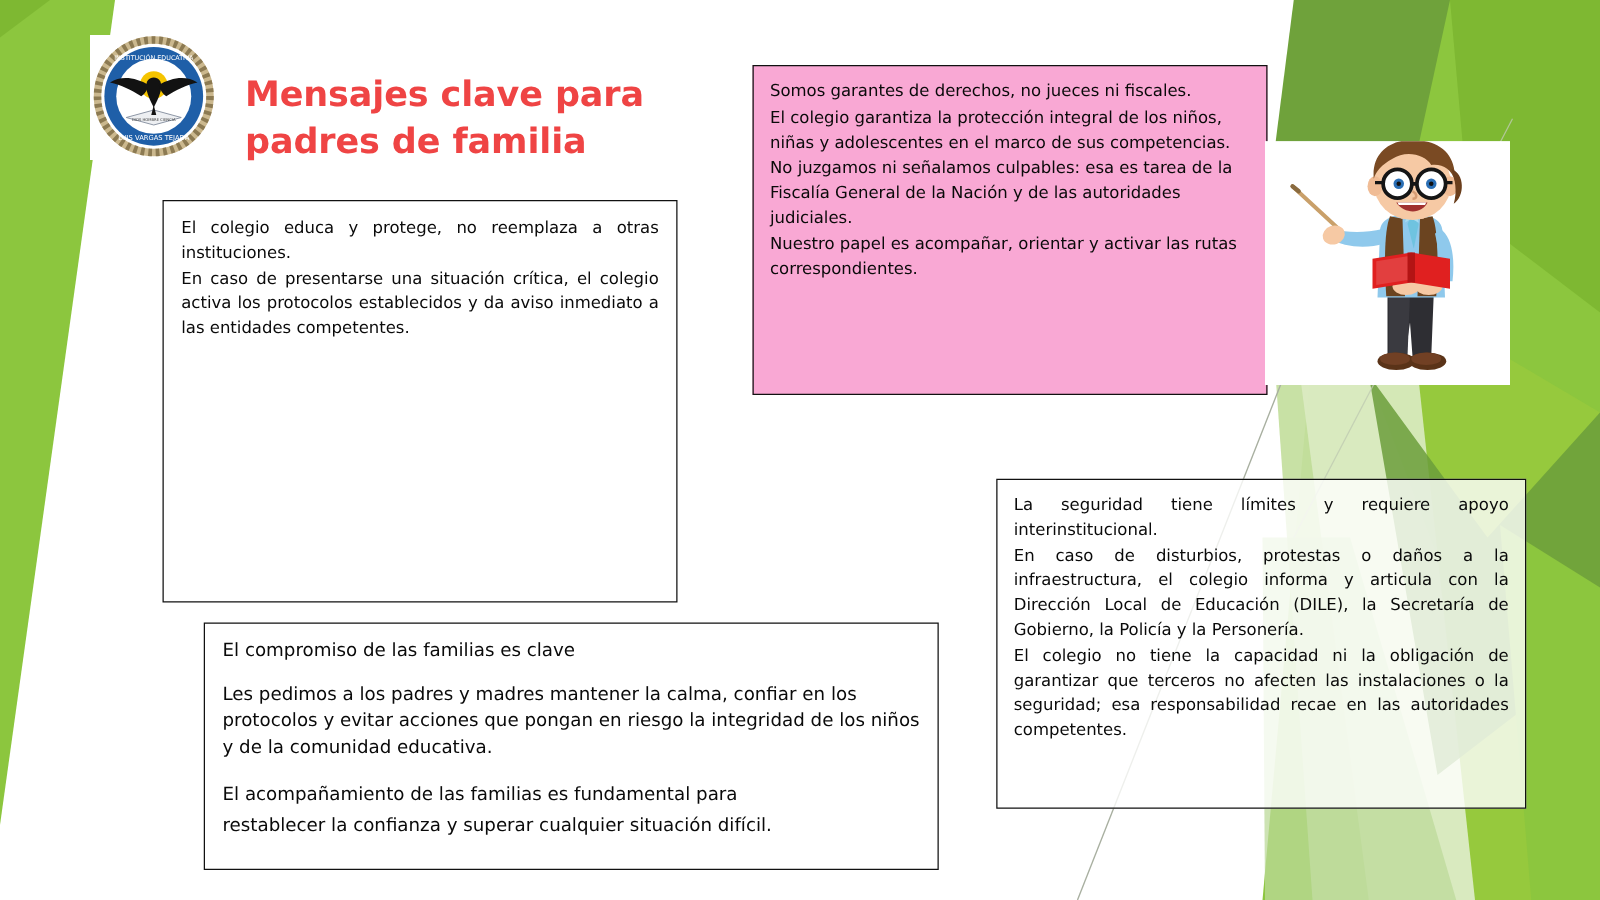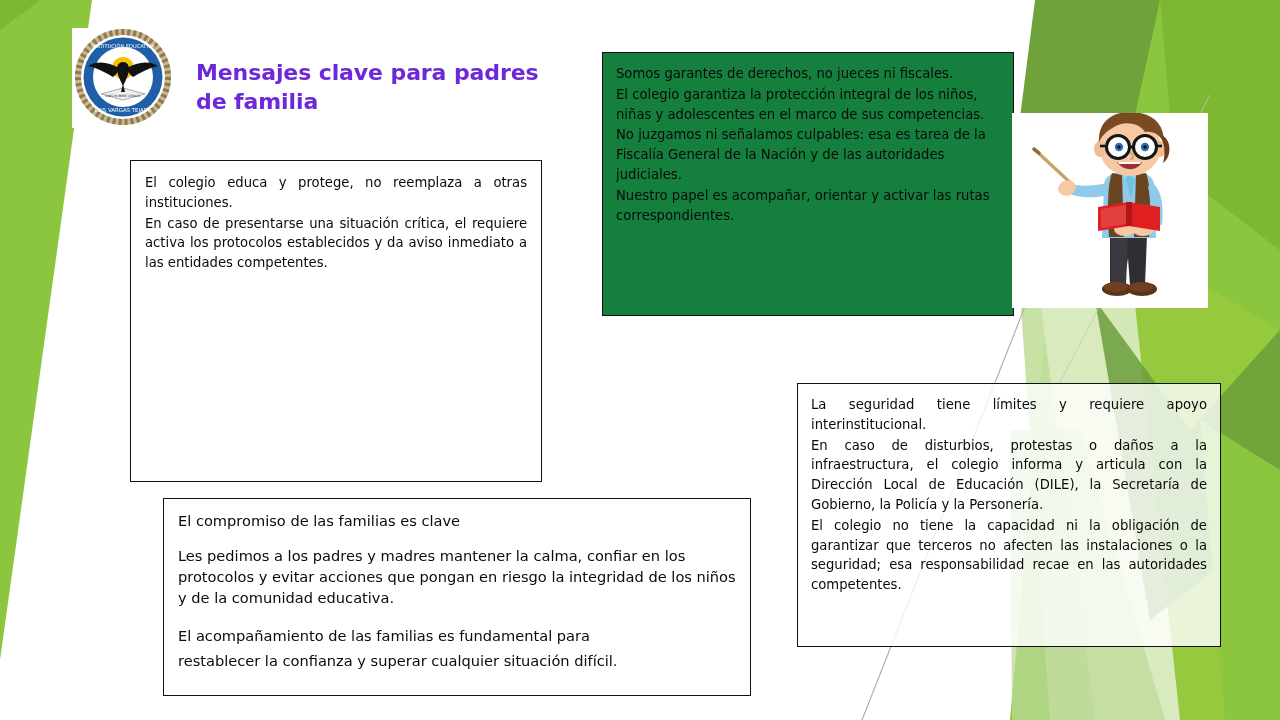--- a/index.html
+++ b/index.html
@@ -33,24 +33,24 @@
     background: #ffffff;
     z-index: 5;
   }
   .logo-svg { display: block; width: 100%; height: 100%; }
 
   
   .slide-title {
     position: absolute;
     left: 196px; top: 58px;
     width: 370px;
-    font-size: 22px;
+    font-size: 28px;
     font-weight: bold;
     line-height: 1.32;
-    color: #6d28d9;
+    color: #ef4444;
     letter-spacing: -0.1px;
     z-index: 5;
   }
 
   
   .tbox {
     position: absolute;
     border: 1.4px solid #111111;
     background: rgba(255,255,255,0.86);
     z-index: 4;
@@ -74,21 +74,21 @@
     padding: 12px 14px 10px 14px;
     background: #ffffff;
   }
   #box-left p { font-size: 13.2px; line-height: 1.5; }
 
   
   #box-topright {
     left: 602px; top: 52px;
     width: 412px; height: 264px;
     padding: 11px 13px 10px 13px;
-    background: #15803d;
+    background: #f9a8d4;
   }
   #box-topright p { text-align: left; font-size: 13.2px; line-height: 1.5; }
 
   
   #box-bottomright {
     left: 797px; top: 383px;
     width: 424px; height: 264px;
     padding: 11px 13px 10px 13px;
     background: rgba(255,255,255,0.80);
   }
@@ -168,21 +168,21 @@
       <text x="50" y="20" font-size="5.1" fill="#FFFFFF" text-anchor="middle" font-family="'DejaVu Sans',sans-serif">INSTITUCIÓN EDUCATIVA</text>
       <text x="50" y="84" font-size="5.4" fill="#FFFFFF" text-anchor="middle" font-family="'DejaVu Sans',sans-serif">LUIS VARGAS TEJADA</text>
       <text x="50" y="69" font-size="3" fill="#333333" text-anchor="middle" font-family="'DejaVu Sans',sans-serif">DIOS HOMBRE CIENCIA</text>
     </svg>
   </div>
 
   <h1 class="slide-title">Mensajes clave para padres de familia</h1>
 
   <div class="tbox" id="box-left">
     <p>El colegio educa y protege, no reemplaza a otras instituciones.</p>
-    <p class="gap">En caso de presentarse una situación crítica, el requiere activa los protocolos establecidos y da aviso inmediato a las entidades competentes.</p>
+    <p class="gap">En caso de presentarse una situación crítica, el colegio activa los protocolos establecidos y da aviso inmediato a las entidades competentes.</p>
   </div>
 
   <div class="tbox" id="box-topright">
     <p>Somos garantes de derechos, no jueces ni fiscales.</p>
     <p class="gap">El colegio garantiza la protección integral de los niños, niñas y adolescentes en el marco de sus competencias.</p>
     <p class="gap">No juzgamos ni señalamos culpables: esa es tarea de la Fiscalía General de la Nación y de las autoridades judiciales.</p>
     <p class="gap">Nuestro papel es acompañar, orientar y activar las rutas correspondientes.</p>
   </div>
 
   <div class="tbox" id="box-bottomright">

